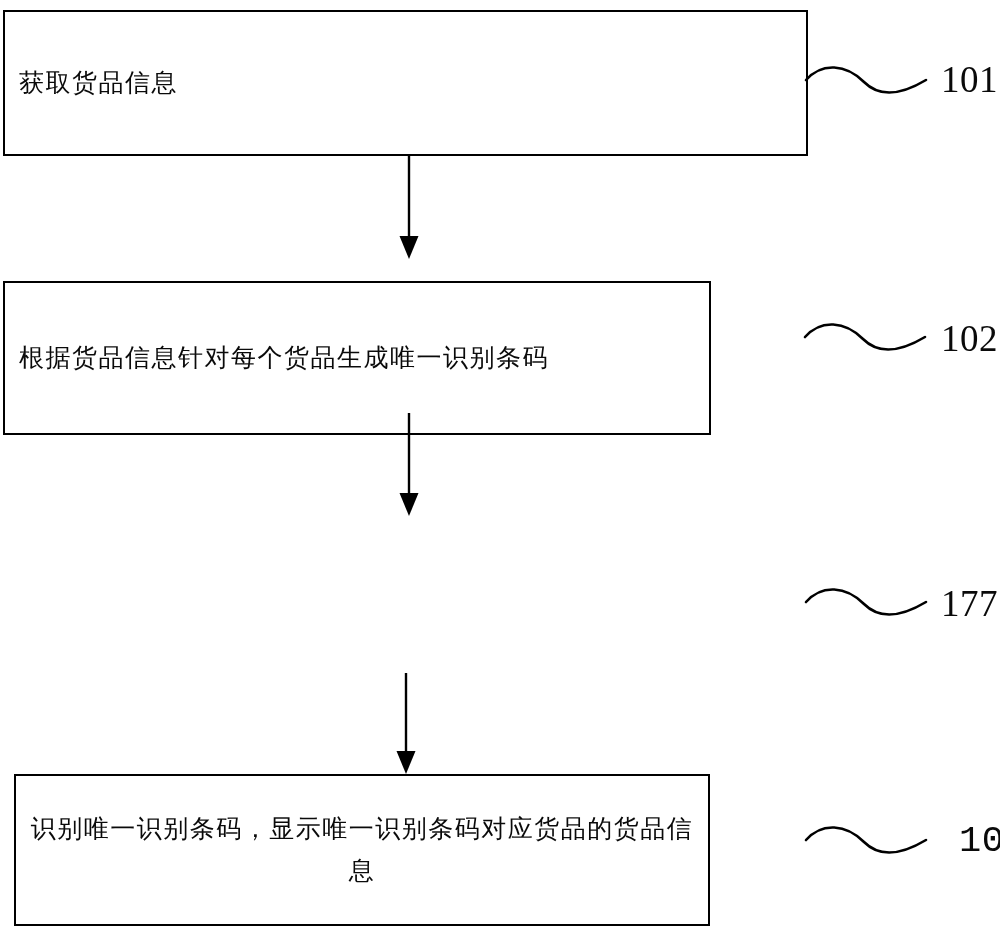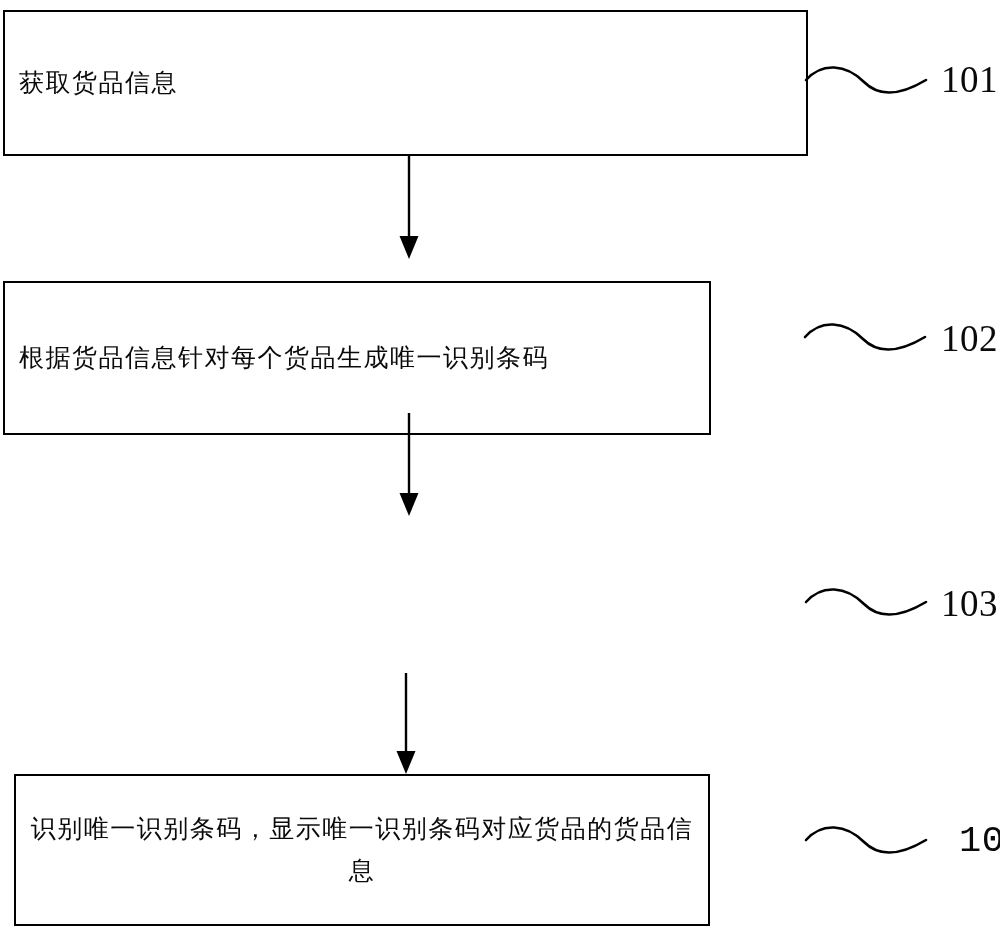--- a/index.html
+++ b/index.html
@@ -86,21 +86,21 @@
   <div class="ref-num" style="left:941px; top:317px;">102</div>
 
   <svg class="arrow-svg" style="left:396px; top:413px; width:26px; height:104px;" viewBox="0 0 26 104">
     <line x1="13" y1="0" x2="13" y2="84" stroke="#000000" stroke-width="2.4"></line>
     <polygon points="3.5,80 22.5,80 13,103" fill="#000000"></polygon>
   </svg>
 
   <svg class="leader-svg" style="left:806px; top:580px; width:125px; height:45px;" viewBox="0 0 125 45">
     <path d="M0,22 C16,4 40,6 58,24 C76,42 100,34 120,22" fill="none" stroke="#000000" stroke-width="2.6" stroke-linecap="round"></path>
   </svg>
-  <div class="ref-num" style="left:941px; top:582px;">103</div>
+  <div class="ref-num" style="left:941px; top:582px;">177</div>
 
   <svg class="arrow-svg" style="left:393px; top:673px; width:26px; height:102px;" viewBox="0 0 26 102">
     <line x1="13" y1="0" x2="13" y2="82" stroke="#000000" stroke-width="2.4"></line>
     <polygon points="3.5,78 22.5,78 13,101" fill="#000000"></polygon>
   </svg>
 
   <div class="flow-box box4">
     <span class="box-label">识别唯一识别条码，显示唯一识别条码对应货品的货品信息</span>
   </div>
   <svg class="leader-svg" style="left:806px; top:818px; width:125px; height:45px;" viewBox="0 0 125 45">

